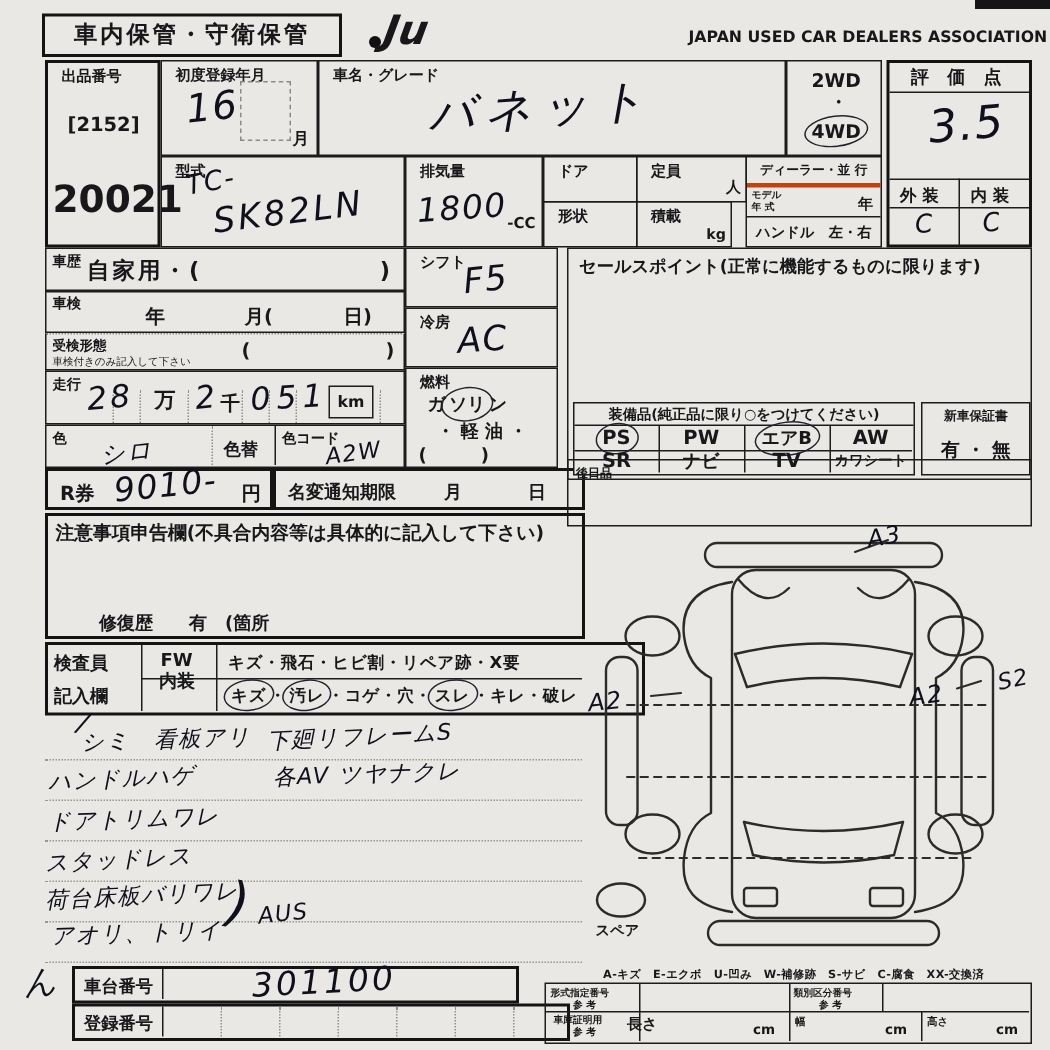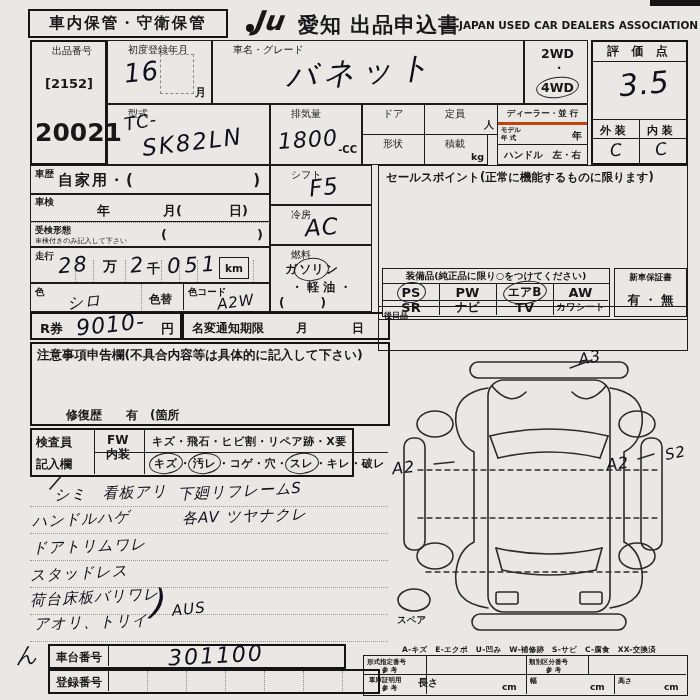--- a/index.html
+++ b/index.html
@@ -2,42 +2,41 @@
 <html><head>
 <meta charset="utf-8">
 <style>
 *{margin:0;padding:0;box-sizing:border-box}
 body{background:#c9c7c3;font-family:"DejaVu Sans","Liberation Sans",sans-serif}
 .page{position:relative;width:700px;height:700px;background:#e9e8e4;color:#18181a;overflow:hidden;font-family:"DejaVu Sans","Liberation Sans",sans-serif}
 .a{position:absolute;white-space:nowrap}
 .c{position:absolute;border:1.5px solid #1c1c1c}
 .c2{position:absolute;border:2.5px solid #141414}
 .b{font-weight:bold}
-.lb{position:absolute;top:2px;left:20px;font-size:10px;font-weight:normal;white-space:nowrap}
+.lb{position:absolute;top:2px;left:9px;font-size:10px;font-weight:bold;white-space:nowrap}
 .hw{position:absolute;font-style:italic;color:#10101c;white-space:nowrap;letter-spacing:1px}
 .vl{position:absolute;width:0;border-left:1.5px solid #1c1c1c}
 .hl{position:absolute;height:0;border-top:1px solid #1c1c1c}
 .dv{position:absolute;width:0;border-left:1.5px dotted #8f8f8c}
 .dh{position:absolute;height:0;border-top:1.5px dotted #98988f}
 .ctr{display:flex;align-items:center;justify-content:center;text-align:center}
 .circ{position:relative;display:inline-block;padding:0 2px}
 .circ::after{content:"";position:absolute;left:-3px;top:-3px;right:-3px;bottom:-3px;border:1.7px solid #23232e;border-radius:50%;transform:rotate(-7deg)}
 svg{display:block}
 </style>
 </head>
 <body>
 
 <div class="page">
 
   <div class="c2 ctr" style="left:28px;top:9px;width:200px;height:29px">
     <span class="b" style="font-size:15.5px;letter-spacing:2px">車内保管・守衛保管</span>
   </div>
   <div class="a" style="left:246px;top:24px;width:8px;height:8px;background:#111;border-radius:50%"></div>
   <span class="a b" style="left:256px;top:5px;font-size:27px;font-style:italic;transform:skewX(-10deg)">Ju</span>
-  <span class="a b" style="left:298px;top:11px;font-size:21px;letter-spacing:1px">愛知 出品申込書</span>
   <span class="a b" style="left:459px;top:19px;font-size:10.5px">JAPAN USED CAR DEALERS ASSOCIATION</span>
   <div class="a" style="left:650px;top:0;width:50px;height:6px;background:#151515"></div>
 
   <div class="c2" style="left:30px;top:40px;width:77px;height:125px">
     <span class="lb">出品番号</span>
     <span class="a b" style="left:13px;top:34px;font-size:13px">[2152]</span>
     <span class="a b" style="left:3px;top:76px;font-size:25px">20021</span>
   </div>
 
   <div class="c" style="left:107px;top:40px;width:105px;height:64px">
@@ -157,21 +156,21 @@
     <span class="a b" style="left:8px;top:6px;font-size:12px">名変通知期限</span>
     <span class="a b" style="left:112px;top:6px;font-size:12px">月</span>
     <span class="a b" style="left:168px;top:6px;font-size:12px">日</span>
   </div>
 
   <div class="c2" style="left:30px;top:342px;width:360px;height:84px">
     <span class="a b" style="left:5px;top:3px;font-size:12.5px">注意事項申告欄(不具合内容等は具体的に記入して下さい)</span>
     <span class="a b" style="left:34px;top:63px;font-size:12px">修復歴　　有　(箇所</span>
   </div>
 
-  <div class="c2" style="left:30px;top:428px;width:324px;height:49px">
+  <div class="c2" style="left:30px;top:428px;width:400px;height:49px">
     <span class="a b" style="left:4px;top:4px;font-size:12px">検査員</span>
     <span class="a b" style="left:4px;top:26px;font-size:12px">記入欄</span>
     <div class="vl" style="left:62px;top:0;height:44px"></div>
     <div class="vl" style="left:112px;top:0;height:44px"></div>
     <div class="hl" style="left:62px;top:22px;width:294px"></div>
     <span class="a b" style="left:75px;top:3px;font-size:12px">FW</span>
     <span class="a b" style="left:120px;top:4px;font-size:11px;letter-spacing:0.5px">キズ・飛石・ヒビ割・リペア跡・X要</span>
     <span class="a b" style="left:74px;top:16px;font-size:12px">内装</span>
     <div class="a b" style="left:120px;top:26px;font-size:11px;letter-spacing:0.5px">
       <span class="circ">キズ</span><span>・</span><span class="circ">汚レ</span><span>・コゲ・穴・</span><span class="circ">スレ</span><span>・キレ・破レ</span>

